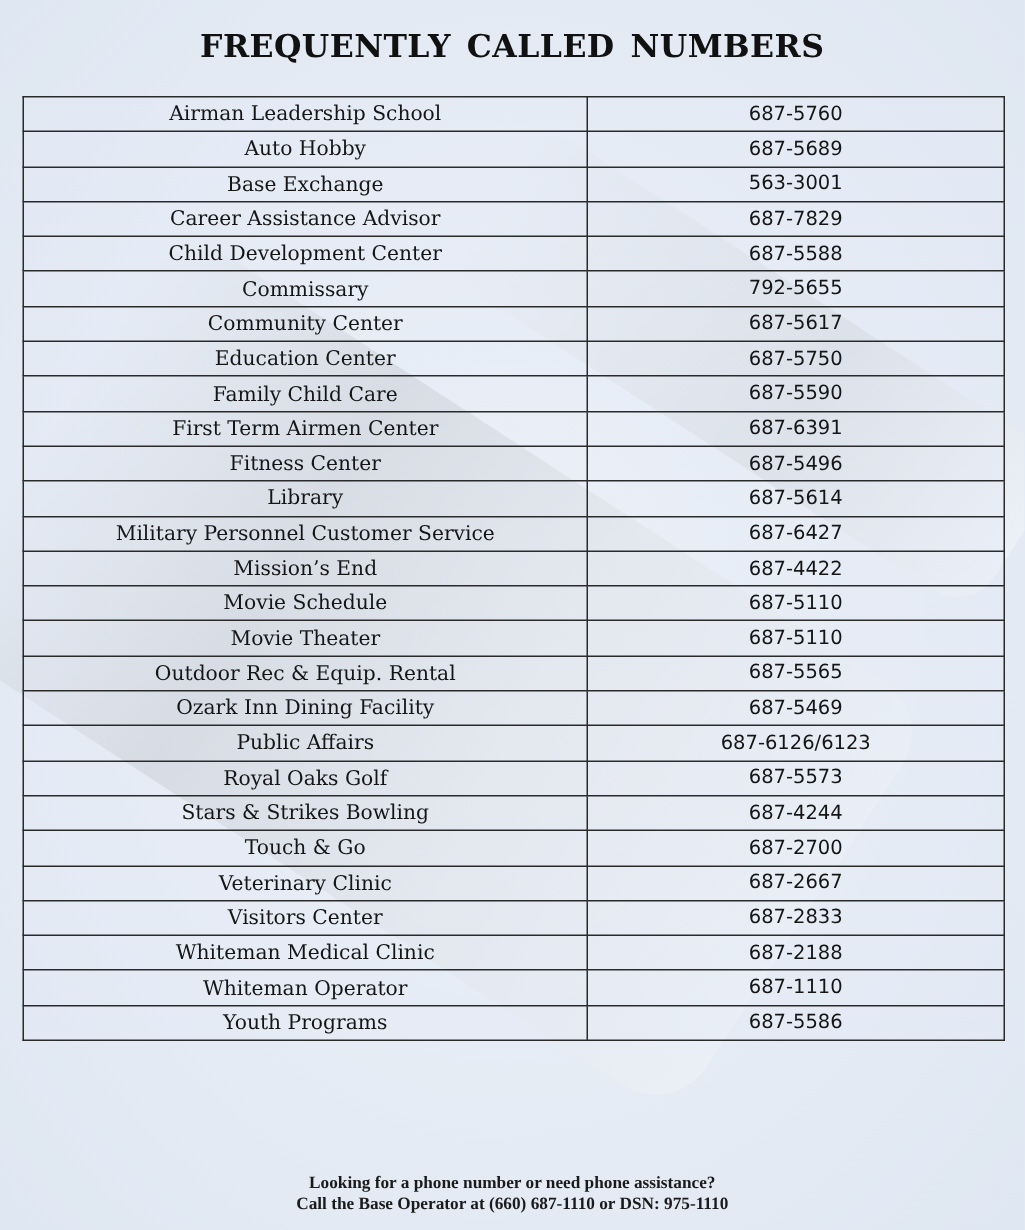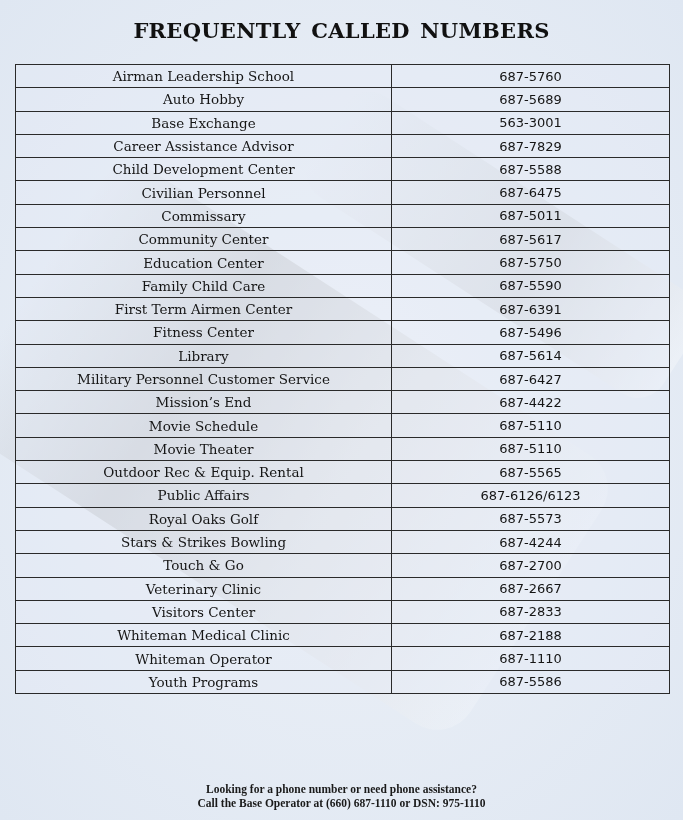--- a/index.html
+++ b/index.html
@@ -89,26 +89,22 @@
       </tr>
       <tr>
         <td>Career Assistance Advisor</td>
         <td class="num">687-7829</td>
       </tr>
       <tr>
         <td>Child Development Center</td>
         <td class="num">687-5588</td>
       </tr>
       <tr>
-        <td>Civilian Personnel</td>
-        <td class="num">687-6475</td>
-      </tr>
-      <tr>
         <td>Commissary</td>
-        <td class="num">687-5011</td>
+        <td class="num">792-5655</td>
       </tr>
       <tr>
         <td>Community Center</td>
         <td class="num">687-5617</td>
       </tr>
       <tr>
         <td>Education Center</td>
         <td class="num">687-5750</td>
       </tr>
       <tr>
@@ -141,20 +137,24 @@
       </tr>
       <tr>
         <td>Movie Theater</td>
         <td class="num">687-5110</td>
       </tr>
       <tr>
         <td>Outdoor Rec &amp; Equip. Rental</td>
         <td class="num">687-5565</td>
       </tr>
       <tr>
+        <td>Ozark Inn Dining Facility</td>
+        <td class="num">687-5469</td>
+      </tr>
+      <tr>
         <td>Public Affairs</td>
         <td class="num">687-6126/6123</td>
       </tr>
       <tr>
         <td>Royal Oaks Golf</td>
         <td class="num">687-5573</td>
       </tr>
       <tr>
         <td>Stars &amp; Strikes Bowling</td>
         <td class="num">687-4244</td>

